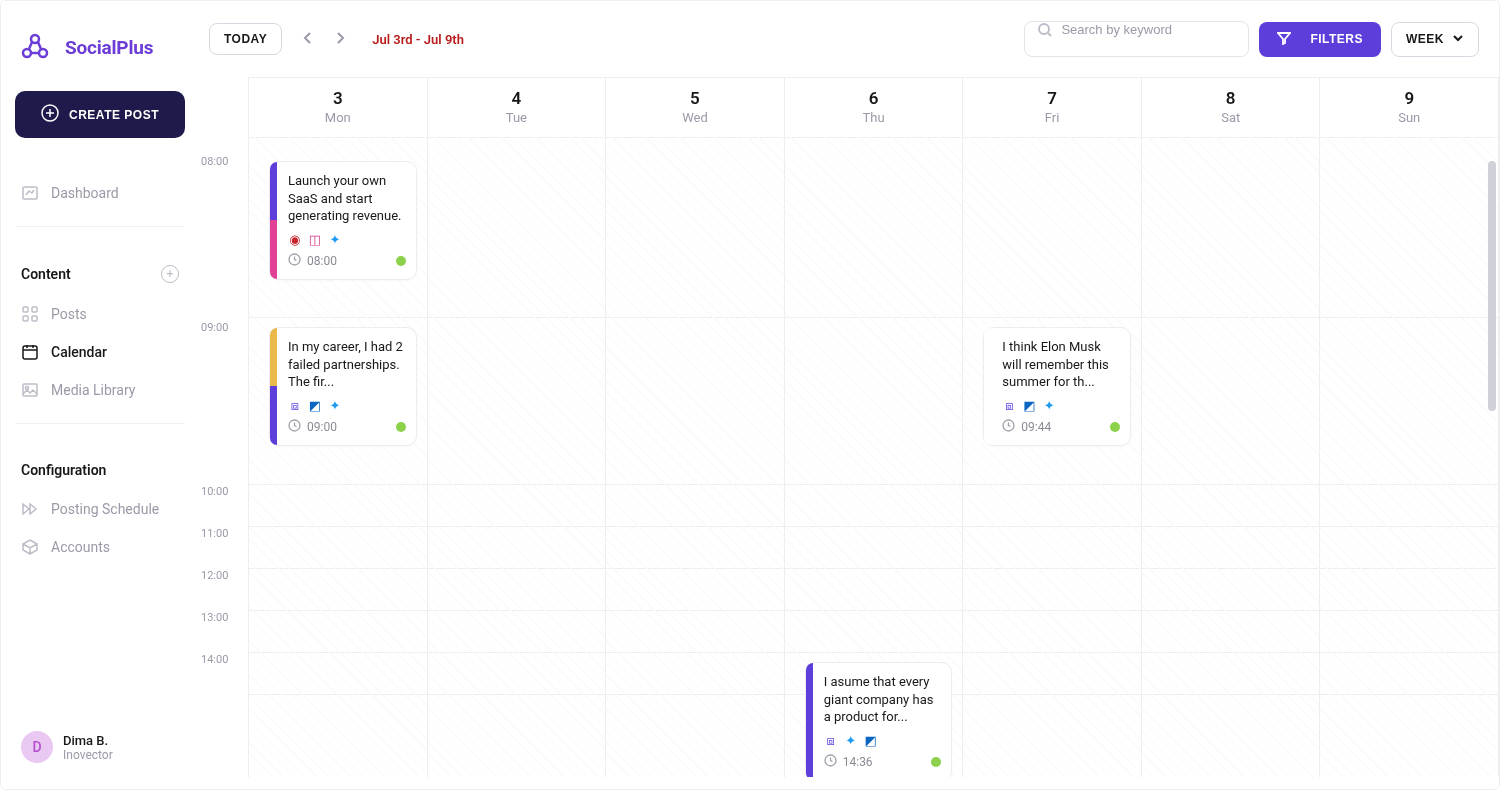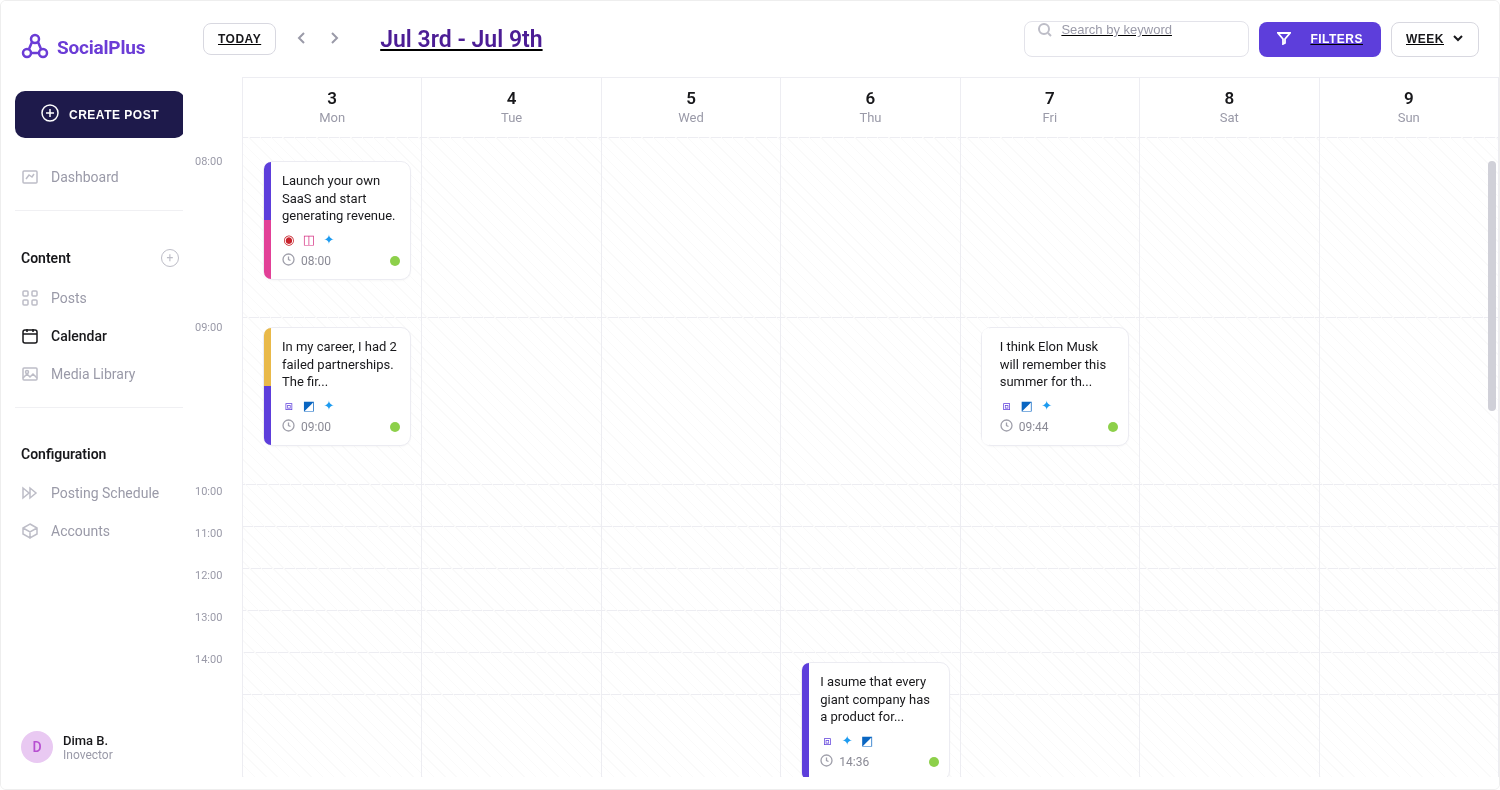--- a/index.html
+++ b/index.html
@@ -1,37 +1,37 @@
 <!DOCTYPE html>
 <html><head>
 <meta charset="utf-8">
 <style>
 * { box-sizing: border-box; margin: 0; padding: 0; }
 body { font-family: -apple-system, BlinkMacSystemFont, "Segoe UI", Roboto, sans-serif; width: 1500px; height: 790px; background: #fff; position: relative; overflow: hidden; border: 1px solid #eee; border-radius: 6px; }
 .sidebar { position: absolute; left: 0; top: 0; width: 199px; height: 100%; background: #fff; border-right: 1px solid #e8e8ee; padding: 20px 14px; display: flex; flex-direction: column; }
-.logo { display: flex; align-items: center; gap: 6px; margin: 10px 0 28px 4px; }
+.logo { display: flex; align-items: center; gap: 14px; margin: 10px 0 28px 4px; }
 .logo-icon svg { display: block; }
 .logo-text { font-size: 19px; font-weight: 700; color: #6b3cd6; letter-spacing: -0.2px; }
-.create-btn { background: #1e1a4b; color:#fff; border:none; border-radius:10px; padding:13px 12px; font-size:12px; font-weight:700; letter-spacing:.5px; display:flex; align-items:center; gap:10px; cursor:pointer; margin-bottom:20px; justify-content:center; }
+.create-btn { background: #1e1a4b; color:#fff; border:none; border-radius:10px; padding:13px 12px; font-size:12px; font-weight:700; letter-spacing:.5px; display:flex; align-items:center; gap:10px; cursor:pointer; margin-bottom:36px; justify-content:center; }
 .nav-item { display:flex; align-items:center; gap:12px; padding:10px 6px; color:#9a9aa8; font-size:14px; cursor:pointer; border-radius:6px; }
 .nav-item.active { color:#18181b; font-weight:500; }
 .divider { height:1px; background:#f0f0f3; margin:14px 0; }
 .section-header { display:flex; align-items:center; justify-content:space-between; padding:4px 6px; margin:20px 0 8px; }
 .section-title { font-size:14px; font-weight:600; color:#18181b; }
 .plus-circle { width:18px; height:18px; border:1.5px solid #bdbdc7; border-radius:50%; display:flex; align-items:center; justify-content:center; color:#bdbdc7; font-size:12px; cursor:pointer; }
 .user-block { margin-top:auto; display:flex; align-items:center; gap:10px; padding:6px; }
 .avatar { width:32px; height:32px; border-radius:50%; background:#e9c9f2; color:#b74fd1; display:flex; align-items:center; justify-content:center; font-size:14px; font-weight:500; }
 .user-name { font-size:13px; color:#18181b; font-weight:500; }
 .user-org { font-size:12px; color:#9a9aa8; }
-.main { position:absolute; left:182px; top:0; right:0; height:100%; background:#fff;text-decoration:underline; }
+.main { position:absolute; left:188px; top:0; right:0; height:100%; background:#fff; }
 .topbar { display:flex; align-items:center; padding:20px; gap:14px; }
 .today-btn { border:1px solid #d8d8e0; background:#fff; border-radius:8px; padding:8px 14px; font-size:12px; font-weight:700; letter-spacing:.5px; cursor:pointer; color:#18181b; }
 .nav-arrows { display:flex; gap:8px; align-items:center; }
 .arrow-btn { background:none; border:none; cursor:pointer; color:#9a9aa8; padding:4px; }
-.range-title { font-size:23px; font-weight:600; color:#4c1d95; margin-left:20px; }
+.range-title { font-size:13px; font-weight:600; color:#b91c1c; margin-left:6px; }
 .topbar-right { margin-left:auto; display:flex; gap:10px; align-items:center; }
 .search-box { display:flex; align-items:flex-start; border:1px solid #e3e3ea; border-radius:8px; padding:0 12px; width:225px; height:36px; gap:8px; }
 .search-box input { border:none; outline:none; font-size:13px; width:100%; color:#18181b; }
 .search-box input::placeholder { color:#9a9aa8; }
 .filters-btn { background:#5d3edb; color:#fff; border:none; border-radius:8px; padding:9px 18px; font-size:12px; font-weight:700; letter-spacing:.5px; display:flex; align-items:center; gap:19px; cursor:pointer; }
 .view-btn { border:1px solid #d8d8e0; background:#fff; border-radius:8px; padding:9px 14px; font-size:12px; font-weight:700; letter-spacing:.5px; display:flex; align-items:center; gap:8px; cursor:pointer; color:#18181b; }
 .calendar { position:absolute; top:76px; left:12px; right:0; bottom:0; }
 .day-headers { display:flex; margin-left:47px; border-top:1px solid #ededf2; }
 .day-header { flex:1; text-align:center; padding:10px 0 12px; border-left:1px solid #ededf2; }
 .day-header:last-child { border-right:1px solid #ededf2; }

